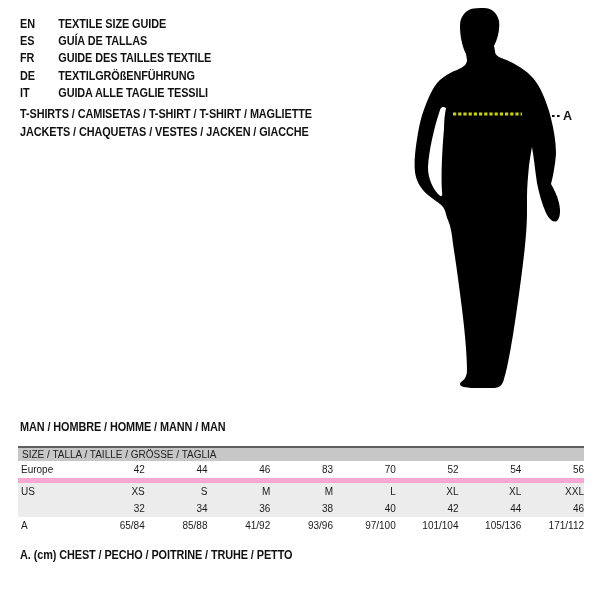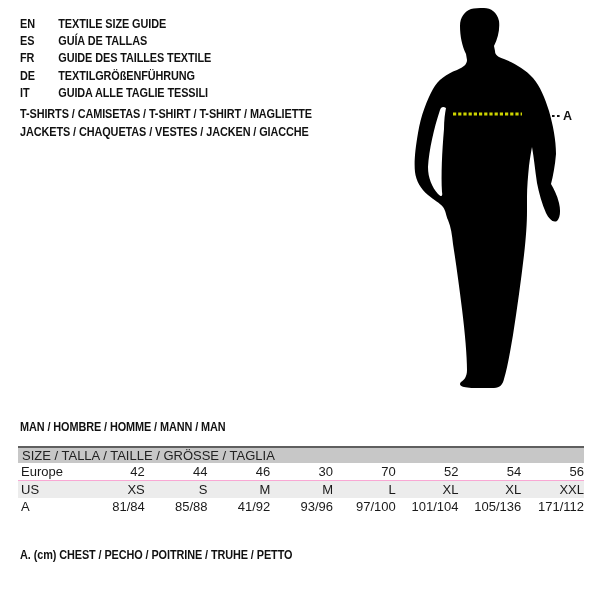--- a/index.html
+++ b/index.html
@@ -24,30 +24,30 @@
   .cat-block{left:20px;top:105px;font-size:12.5px;line-height:18px;}
   
   .fig-layer{left:0;top:0;width:600px;height:600px;pointer-events:none;}
   .a-label{left:563px;top:109px;font-size:12.5px;font-weight:700;}
   
   .man-title{left:20px;top:420px;font-size:12.5px;}
   
   table.sizes{
     position:absolute;left:18px;top:446px;width:566px;
     border-collapse:collapse;table-layout:fixed;
-    font-size:13px;color:#1a1a1a;
+    font-size:10px;color:#1a1a1a;
   }
   .sizes td{padding:0;text-align:right;height:17px;vertical-align:middle;}
   .sizes tr.head td{
     background:#c7c7c7;height:13px;text-align:left;padding-left:4px;
     border-top:2px solid #5f5f5f;color:#222;
   }
   .sizes td.rowlabel{text-align:left;padding-left:3px;}
   .sizes tr.alt td{background:#ececec;}
-  .sizes tr.r0 td{border-bottom:1px solid #f9a8d4;}
+  .sizes tr.r0 td{border-bottom:5px solid #f9a8d4;}
   
   .footnote{left:20px;top:548px;font-size:12.5px;}
 </style>
 </head>
 <body>
 
 <div class="page">
 
   <div class="abs lang-block condensed" id="langList">
       <div class="lang-row">
@@ -145,40 +145,51 @@
     </colgroup>
     <tbody id="sizeTableBody">
       <tr class="head">
         <td colspan="9">SIZE / TALLA / TAILLE / GRÖSSE / TAGLIA</td>
       </tr>
     <tr class="r0">
           <td class="rowlabel">Europe</td>
           <td>42</td>
           <td>44</td>
           <td>46</td>
-          <td>30</td>
+          <td>83</td>
           <td>70</td>
           <td>52</td>
           <td>54</td>
           <td>56</td>
         </tr>
         <tr class="r1 alt">
           <td class="rowlabel">US</td>
           <td>XS</td>
           <td>S</td>
           <td>M</td>
           <td>M</td>
           <td>L</td>
           <td>XL</td>
           <td>XL</td>
           <td>XXL</td>
         </tr>
+        <tr class="r2 alt">
+          <td class="rowlabel"></td>
+          <td>32</td>
+          <td>34</td>
+          <td>36</td>
+          <td>38</td>
+          <td>40</td>
+          <td>42</td>
+          <td>44</td>
+          <td>46</td>
+        </tr>
         <tr class="r3">
           <td class="rowlabel">A</td>
-          <td>81/84</td>
+          <td>65/84</td>
           <td>85/88</td>
           <td>41/92</td>
           <td>93/96</td>
           <td>97/100</td>
           <td>101/104</td>
           <td>105/136</td>
           <td>171/112</td>
         </tr>
       </tbody>
   </table>

